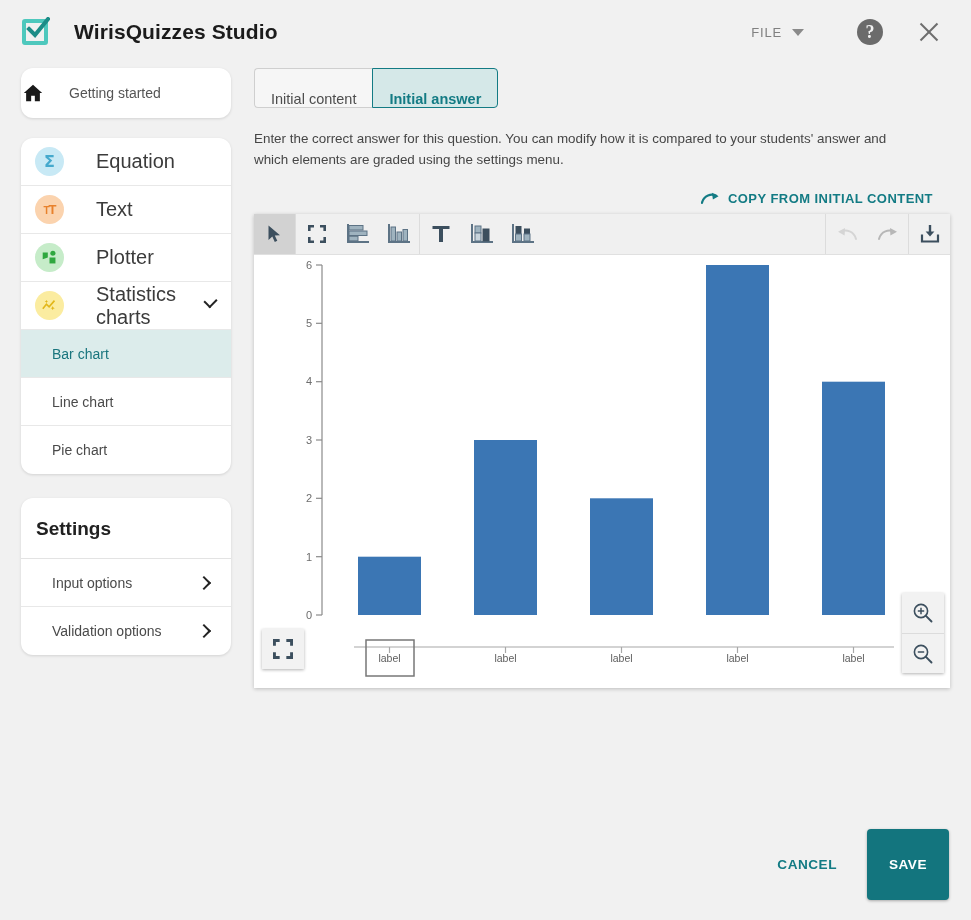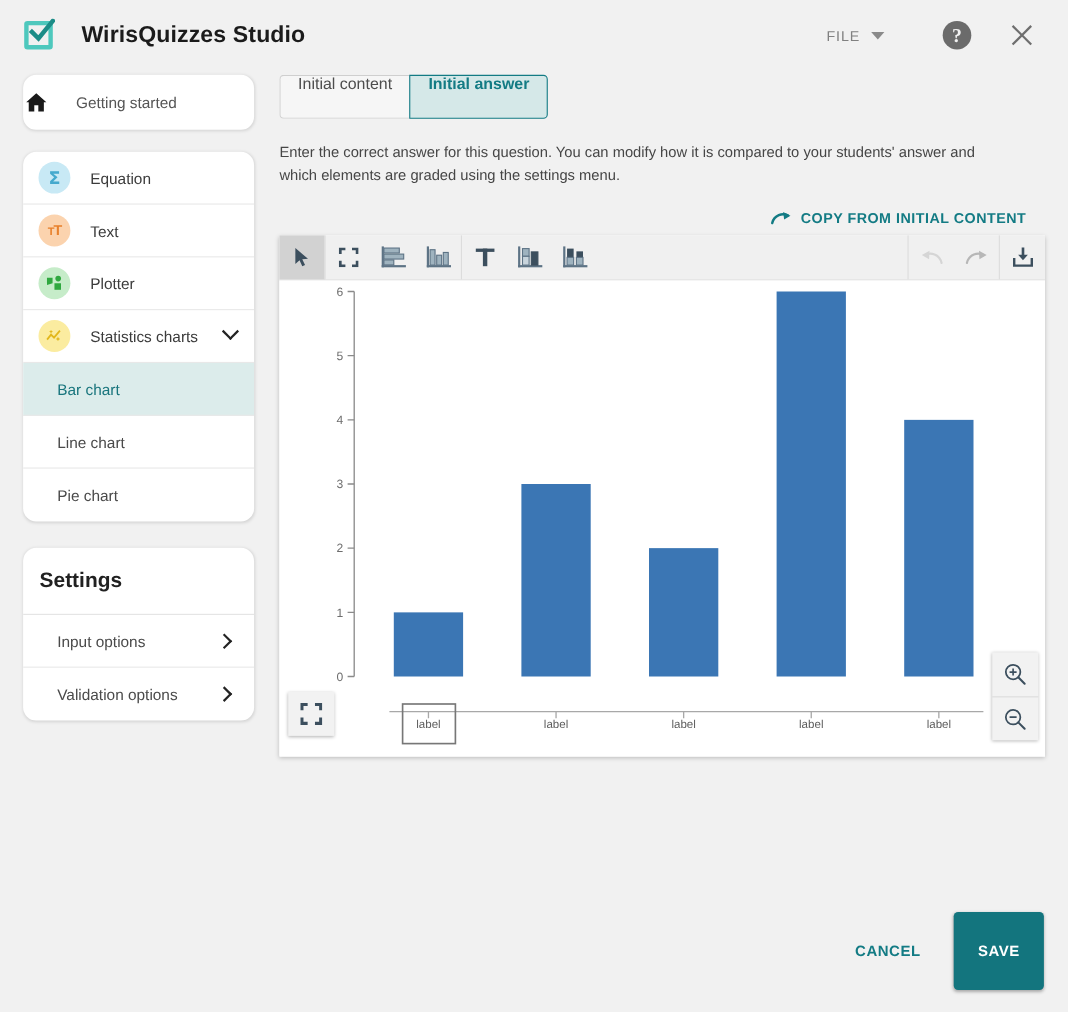--- a/index.html
+++ b/index.html
@@ -81,21 +81,21 @@
   .ans-row {
     height: 48px; display: flex; align-items: center; padding-left: 14px;
     border-bottom: 1px solid #e8e8e8; cursor: pointer;
   }
   .ans-row:last-child { border-bottom: none; }
   .bubble {
     width: 29px; height: 29px; border-radius: 50%;
     display: flex; align-items: center; justify-content: center;
     flex: none;
   }
-  .ans-label { margin-left: 18px; font-size: 14px; color: #3b3b3b; }
+  .ans-label { margin-left: 32px; font-size: 20px; color: #3b3b3b; }
   .chev-down {
     margin-left: auto; margin-right: 16px; width: 11px; height: 11px;
     border-right: 2.4px solid #232323; border-bottom: 2.4px solid #232323;
     transform: rotate(45deg) translate(-3px,-3px);
   }
   .chart-row {
     height: 48px; display: flex; align-items: center; padding-left: 31px;
     font-size: 14px; color: #4a4a4a; border-bottom: 1px solid #e8e8e8;
     cursor: pointer;
   }
@@ -111,21 +111,21 @@
   .chev-right {
     margin-left: auto; margin-right: 22px; width: 10px; height: 10px;
     border-right: 2.4px solid #232323; border-top: 2.4px solid #232323;
     transform: rotate(45deg);
   }
 
   
   .main { position: absolute; left: 254px; top: 68px; width: 700px; }
   .tabs { display: flex; }
   .tab {
-    height: 40px; padding: 0 16px; display: flex; align-items: flex-start;
+    height: 40px; padding: 0 16px; display: flex; align-items: flex-end;
     font-size: 14.5px; border: 1px solid #cfcfcf; background: #f6f6f6;
     color: #4d4d4d; cursor: pointer;
   }
   .tab:first-child { border-radius: 4px 0 0 4px; border-right: none; }
   .tab.active {
     background: #d5e8e8; color: #137b84; border: 1px solid #137b84;
     font-weight: bold; border-radius: 0 4px 4px 0;
   }
   .desc {
     margin-top: 20px; font-size: 13.4px; color: #464646; line-height: 21px;

